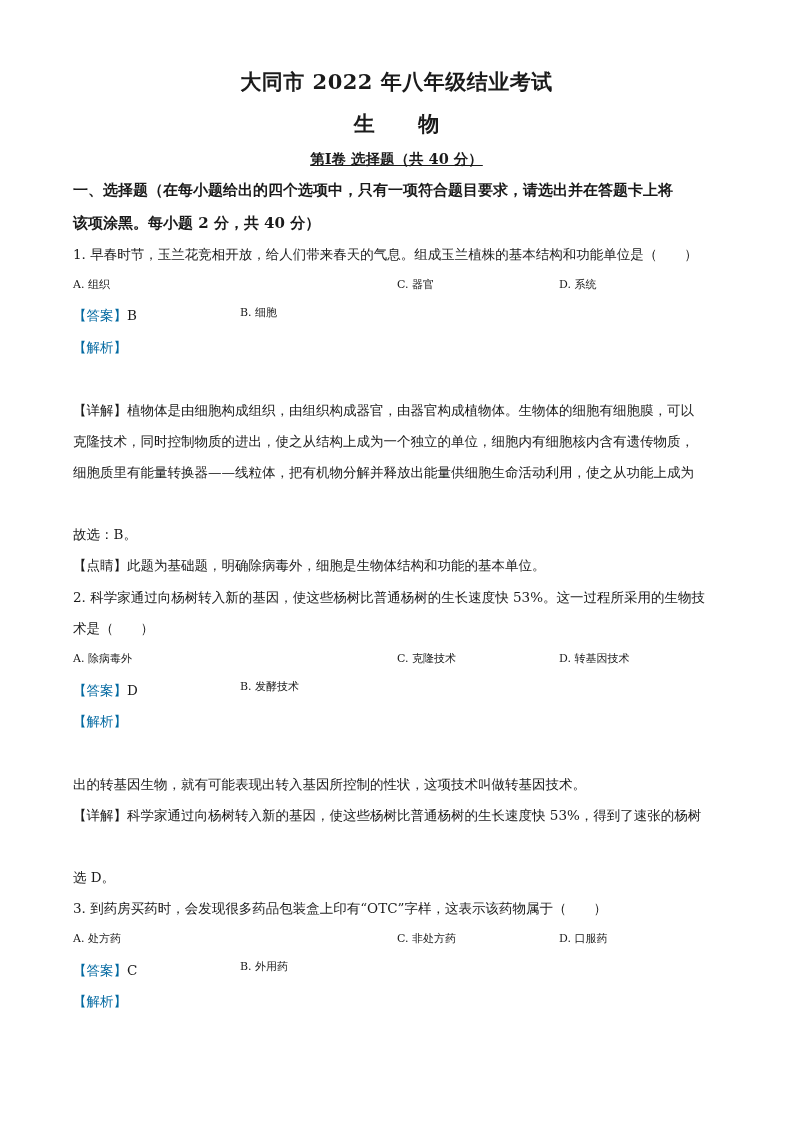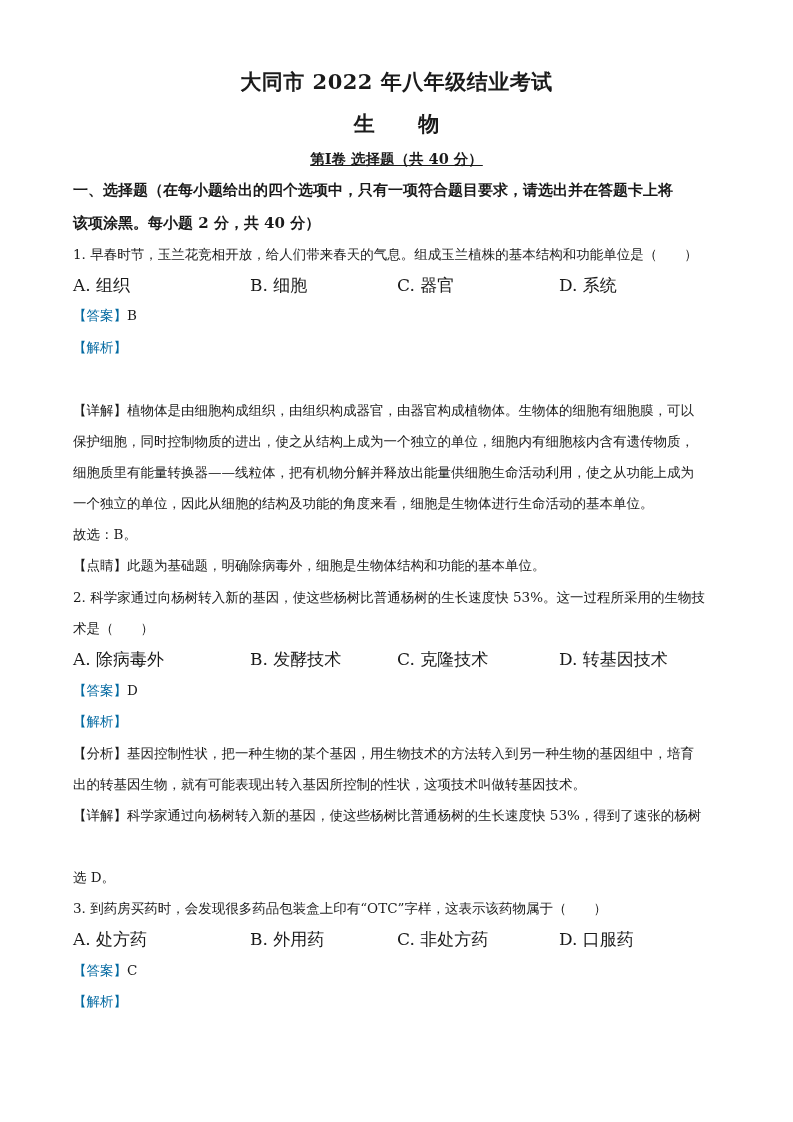--- a/index.html
+++ b/index.html
@@ -6,57 +6,55 @@
   body { width: 793px; height: 1122px; position: relative; overflow: hidden;
          font-family: "DejaVu Serif", "Liberation Serif", serif; color: #1a1a1a; }
   .page { position: absolute; left: 0; top: 0; width: 757px; height: 1122px; }
   .title { position: absolute; left: 0; width: 793px; text-align: center; font-weight: bold; }
   .t1 { top: 68px; font-size: 21px; letter-spacing: 0.5px; }
   .t2 { top: 110px; font-size: 21px; letter-spacing: 18px; padding-left: 18px; box-sizing: border-box; }
   .t3 { top: 150px; font-size: 14.5px; text-decoration: underline; }
   .line { position: absolute; left: 73px; font-size: 13.5px; white-space: nowrap; line-height: 20px; }
   .bold { font-weight: bold; font-size: 15px; }
   .blue { color: #0369a1; }
-  .opt { position: absolute; font-size: 17px; white-space: nowrap; line-height: 20px; }
-  .oA { left: 73px; } .oB { left: 250px; } .oC { left: 397px; text-align: right; } .oD { left: 559px; }
+  .opt { position: absolute; font-size: 11px; white-space: nowrap; line-height: 20px; }
+  .oA { left: 73px; } .oB { left: 240px; margin-top: 28px; } .oC { left: 397px; text-align: right; } .oD { left: 559px; }
 </style>
 </head>
 <body>
 
 <div class="page">
   <div class="title t1">大同市 2022 年八年级结业考试</div>
   <div class="title t2">生 物</div>
   <div class="title t3">第Ⅰ卷  选择题（共 40 分）</div>
 
   <div class="line bold" style="top:180px">一、选择题（在每小题给出的四个选项中，只有一项符合题目要求，请选出并在答题卡上将</div>
   <div class="line bold" style="top:213px">该项涂黑。每小题 2 分，共 40 分）</div>
 
   <div class="line" style="top:244px">1. 早春时节，玉兰花竞相开放，给人们带来春天的气息。组成玉兰植株的基本结构和功能单位是（　　）</div>
   <div class="opt oA" style="top:275px">A. 组织</div>
   <div class="opt oB" style="top:275px">B. 细胞</div>
   <div class="opt oC" style="top:275px">C. 器官</div>
   <div class="opt oD" style="top:275px">D. 系统</div>
   <div class="line" style="top:305px"><span class="blue">【答案】</span><span>B</span></div>
   <div class="line blue" style="top:337px">【解析】</div>
   <div class="line" style="top:400px"><span>【详解】</span><span>植物体是由细胞构成组织，由组织构成器官，由器官构成植物体。生物体的细胞有细胞膜，可以</span></div>
-  <div class="line" style="top:431px">保护细胞，同时控制物质的进出，使之从结构上成为一个独立的单位，细胞内有细胞核内含有遗传物质，</div>
+  <div class="line" style="top:431px">克隆技术，同时控制物质的进出，使之从结构上成为一个独立的单位，细胞内有细胞核内含有遗传物质，</div>
   <div class="line" style="top:462px">细胞质里有能量转换器——线粒体，把有机物分解并释放出能量供细胞生命活动利用，使之从功能上成为</div>
-  <div class="line" style="top:493px">一个独立的单位，因此从细胞的结构及功能的角度来看，细胞是生物体进行生命活动的基本单位。</div>
   <div class="line" style="top:524px">故选：B。</div>
   <div class="line" style="top:555px"><span>【点睛】</span><span>此题为基础题，明确除病毒外，细胞是生物体结构和功能的基本单位。</span></div>
 
   <div class="line" style="top:587px">2. 科学家通过向杨树转入新的基因，使这些杨树比普通杨树的生长速度快 53%。这一过程所采用的生物技</div>
   <div class="line" style="top:618px">术是（　　）</div>
   <div class="opt oA" style="top:649px">A.  除病毒外</div>
   <div class="opt oB" style="top:649px">B.  发酵技术</div>
   <div class="opt oC" style="top:649px">C.  克隆技术</div>
   <div class="opt oD" style="top:649px">D.  转基因技术</div>
   <div class="line" style="top:680px"><span class="blue">【答案】</span><span>D</span></div>
   <div class="line blue" style="top:711px">【解析】</div>
-  <div class="line" style="top:743px"><span>【分析】</span><span>基因控制性状，把一种生物的某个基因，用生物技术的方法转入到另一种生物的基因组中，培育</span></div>
   <div class="line" style="top:774px">出的转基因生物，就有可能表现出转入基因所控制的性状，这项技术叫做转基因技术。</div>
   <div class="line" style="top:805px"><span>【详解】</span><span>科学家通过向杨树转入新的基因，使这些杨树比普通杨树的生长速度快 53%，得到了速张的杨树</span></div>
   <div class="line" style="top:867px">选 D。</div>
 
   <div class="line" style="top:898px">3. 到药房买药时，会发现很多药品包装盒上印有“OTC”字样，这表示该药物属于（　　）</div>
   <div class="opt oA" style="top:929px">A. 处方药</div>
   <div class="opt oB" style="top:929px">B. 外用药</div>
   <div class="opt oC" style="top:929px">C. 非处方药</div>
   <div class="opt oD" style="top:929px">D. 口服药</div>
   <div class="line" style="top:960px"><span class="blue">【答案】</span><span>C</span></div>

